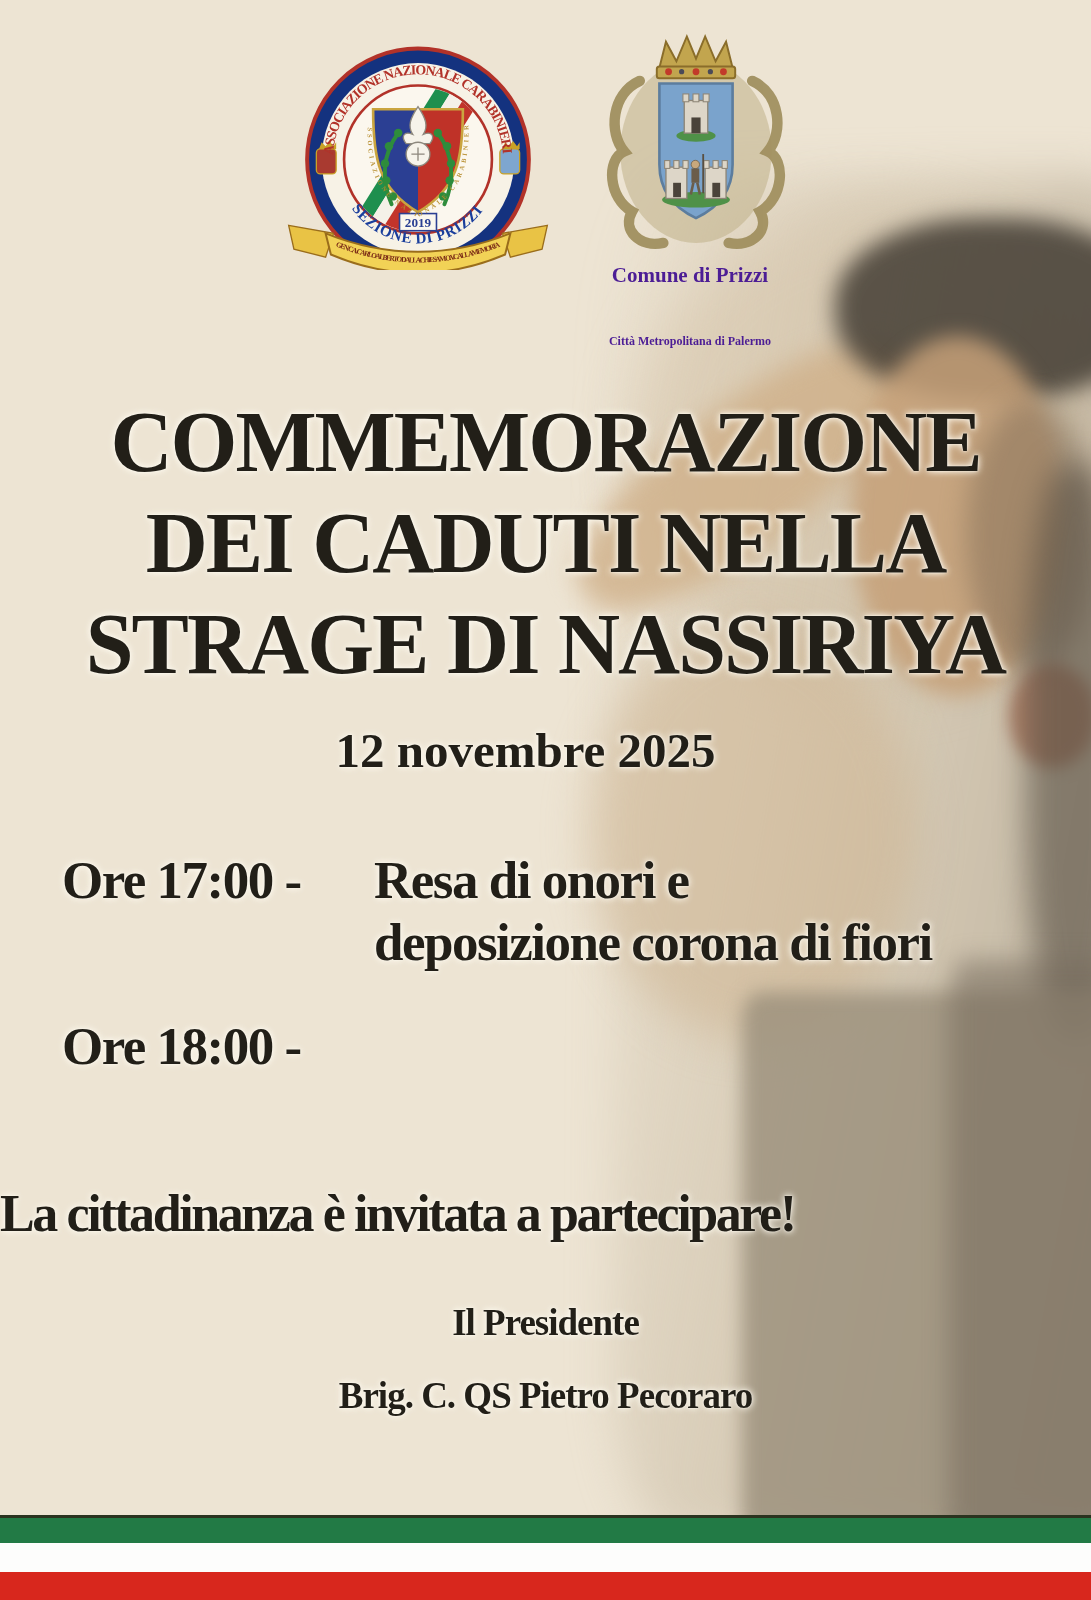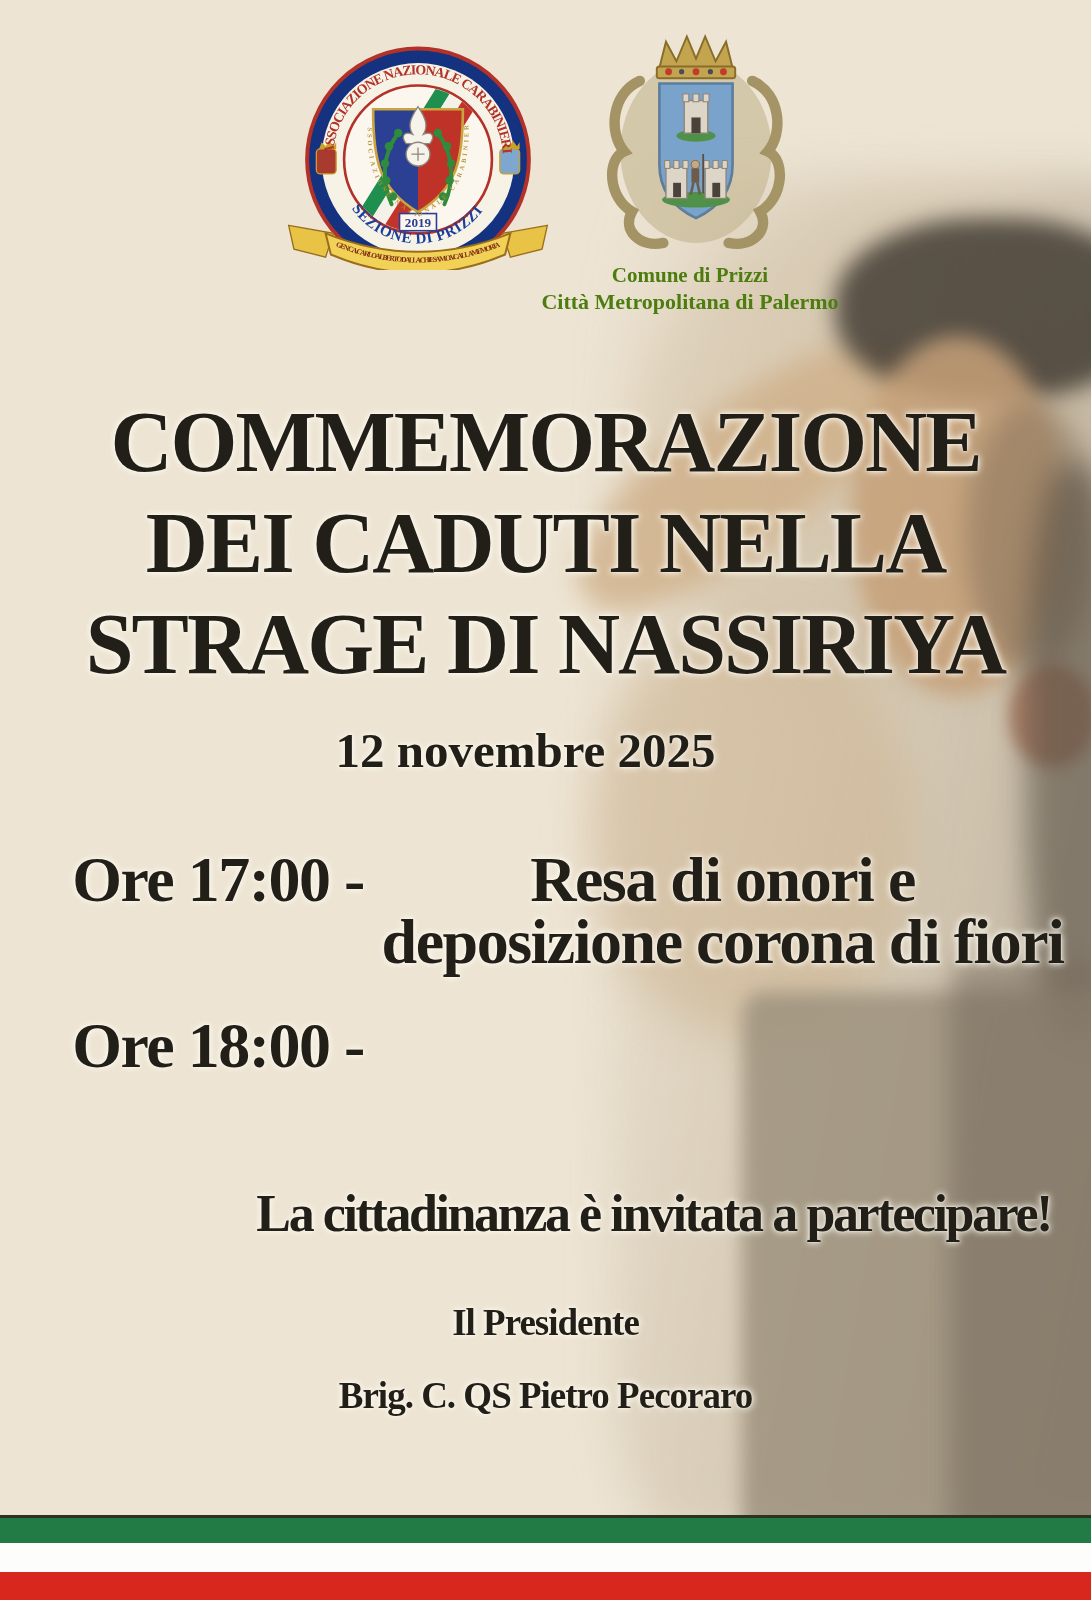--- a/index.html
+++ b/index.html
@@ -35,37 +35,37 @@
   .ph-rightdark{left:94%;top:29%;width:9%;height:36%;border-radius:40%;
     background:rgba(86,78,66,.6);filter:blur(15px);}
   .ph-column{left:68%;top:62%;width:35%;height:34.5%;border-radius:5%;
     background:rgba(154,142,122,.8);filter:blur(9px);}
   .ph-column2{left:87%;top:60%;width:16%;height:37%;border-radius:8%;
     background:rgba(118,108,92,.55);filter:blur(12px);}
   
   .anc-svg{position:absolute;left:286px;top:38px;width:264px;height:auto;}
   .coa-svg{position:absolute;left:598px;top:26px;width:196px;height:auto;}
   .muni{position:absolute;left:470px;top:262px;width:440px;text-align:center;
-    font-weight:600;line-height:1.25;color:#4d7c0f;}
+    font-weight:600;line-height:1.25;color:#4c1d95;}
   .muni .l1{font-size:21px;}
-  .muni .l2{font-size:22px;}
+  .muni .l2{font-size:12px;margin-top:46px;}
   
   .halo{text-shadow:0 0 6px rgba(255,252,242,.95),0 0 2px rgba(255,252,242,.9),0 0 10px rgba(255,252,242,.6);}
   .title{position:absolute;left:0;right:0;top:392px;text-align:center;
     font-size:86px;font-weight:700;line-height:101px;letter-spacing:-2px;}
   .date{position:absolute;left:0;right:40px;top:722px;text-align:center;
     font-size:49px;font-weight:700;}
   .sched{position:absolute;left:62px;right:20px;display:flex;
-    font-size:64px;font-weight:700;line-height:62px;letter-spacing:-1.5px;text-align:center;}
+    font-size:53px;font-weight:700;line-height:62px;letter-spacing:-1.5px;}
   .sched .time{width:312px;flex:0 0 312px;}
   .sched .desc{flex:1;}
   .s1{top:849px;}
   .s2{top:1015px;}
-  .invite{position:absolute;left:0;right:40px;top:1184px;text-align:right;
-    font-size:52px;font-weight:700;letter-spacing:-2.4px;padding-left:42px;}
+  .invite{position:absolute;left:0;right:40px;top:1184px;text-align:left;
+    font-size:52px;font-weight:700;letter-spacing:-2.4px;}
   .sign{position:absolute;left:0;right:0;top:1286px;text-align:center;
     font-size:37px;font-weight:700;line-height:73px;letter-spacing:-1px;}
   
   .flag{position:absolute;left:0;right:0;bottom:0;height:85px;}
   .flag .dkline{height:3px;background:#2a331f;}
   .flag .green{height:25px;background:#227a45;}
   .flag .white{height:29px;background:#fdfdfc;}
   .flag .red{height:28px;background:#d8271d;}
 </style>
 </head>

